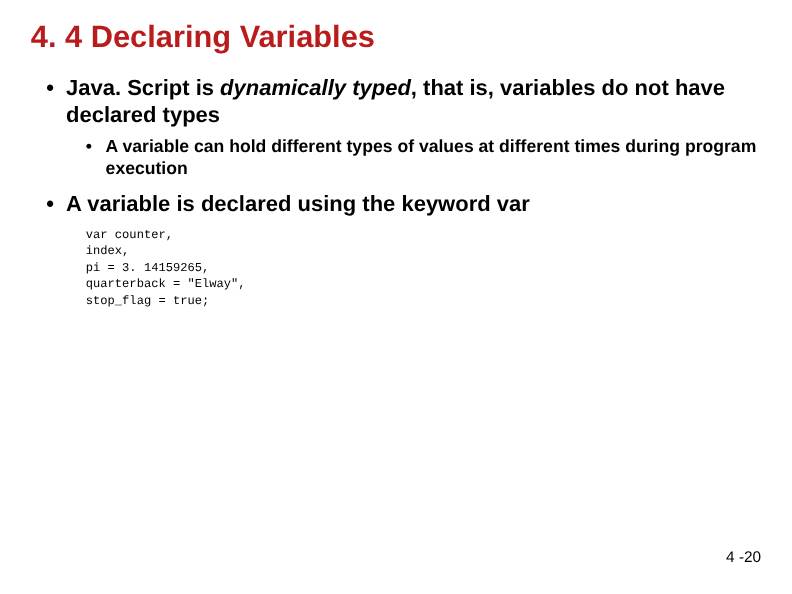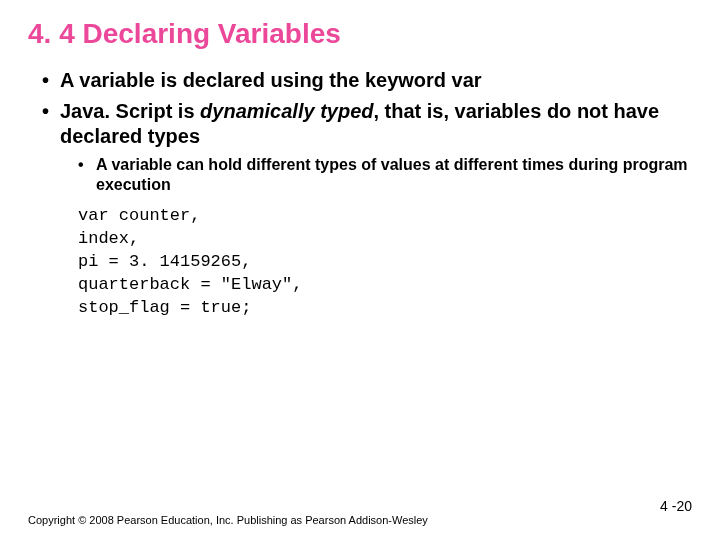--- a/index.html
+++ b/index.html
@@ -14,21 +14,21 @@
     overflow: hidden;
   }
   .slide {
     box-sizing: border-box;
     width: 720px;
     height: 540px;
     padding: 18px 28px 0 28px;
     position: relative;
   }
   .title {
-    color: #ec4899;
+    color: #b91c1c;
     font-size: 28px;
     font-weight: bold;
     margin: 0 0 18px 0;
     line-height: 1.15;
   }
   ul.lvl1 {
     margin: 0;
     padding-left: 18px;
     list-style: none;
   }
@@ -60,21 +60,21 @@
   }
   ul.lvl2 > li::before {
     content: "•";
     position: absolute;
     left: -4px;
     top: 0;
   }
   .em-i { font-style: italic; }
   .codeblock {
     font-family: "Courier New", Courier, monospace;
-    font-size: 17px;
+    font-size: 11px;
     font-weight: normal;
     line-height: 1.35;
     white-space: pre;
     margin: 8px 0 0 50px;
   }
   .footer {
     position: absolute;
     left: 28px;
     bottom: 14px;
     font-size: 11px;
@@ -87,31 +87,30 @@
   }
 </style>
 </head>
 <body>
 
 <div class="slide">
 
   <h1 class="title">4. 4 Declaring Variables</h1>
 
   <ul class="lvl1">
-    <li>A variable is declared using the keyword var</li>
     <li>
       <span>Java. Script is </span><span class="em-i">dynamically typed</span><span>, that is, variables do not have declared types</span>
       <ul class="lvl2">
         <li>A variable can hold different types of values at different times during program execution</li>
       </ul>
     </li>
+    <li>A variable is declared using the keyword var</li>
   </ul>
 
   <div class="codeblock">var counter,
 index,
 pi = 3. 14159265,
 quarterback = "Elway",
 stop_flag = true;</div>
 
-  <div class="footer">Copyright © 2008 Pearson Education, Inc. Publishing as Pearson Addison-Wesley</div>
   <div class="pagenum">4 -20</div>
 
 </div>
 
 </body></html>

